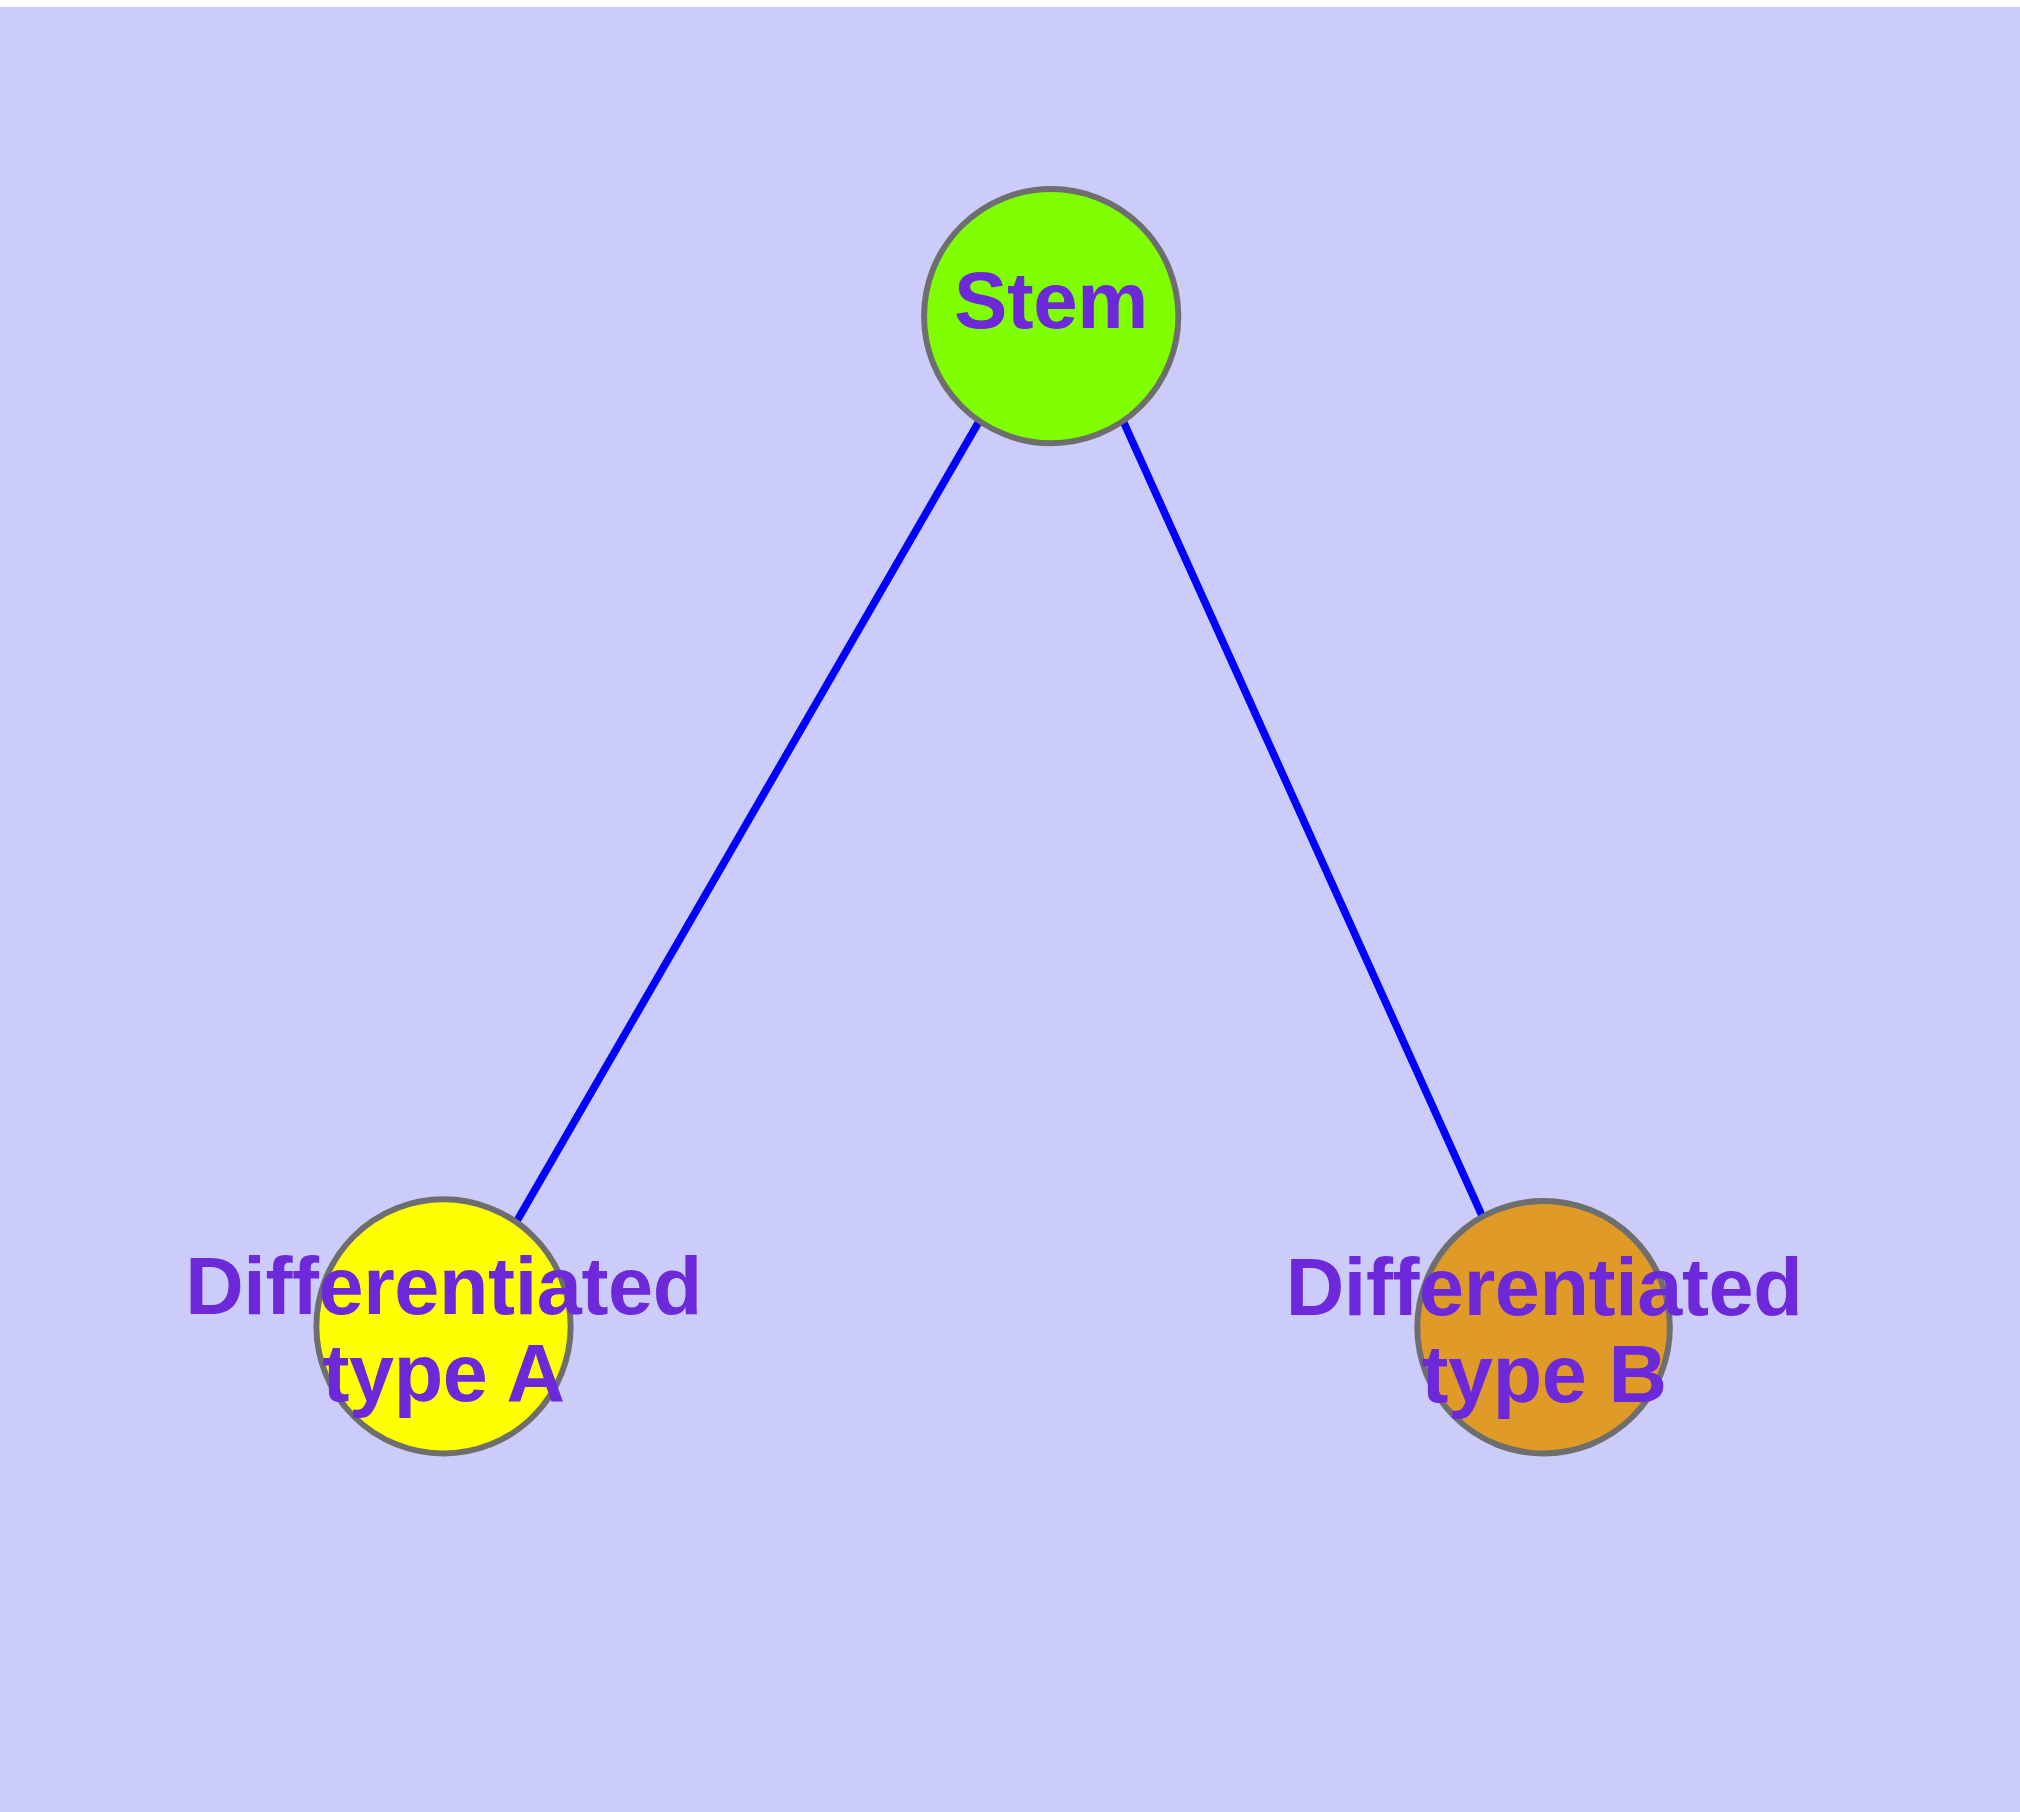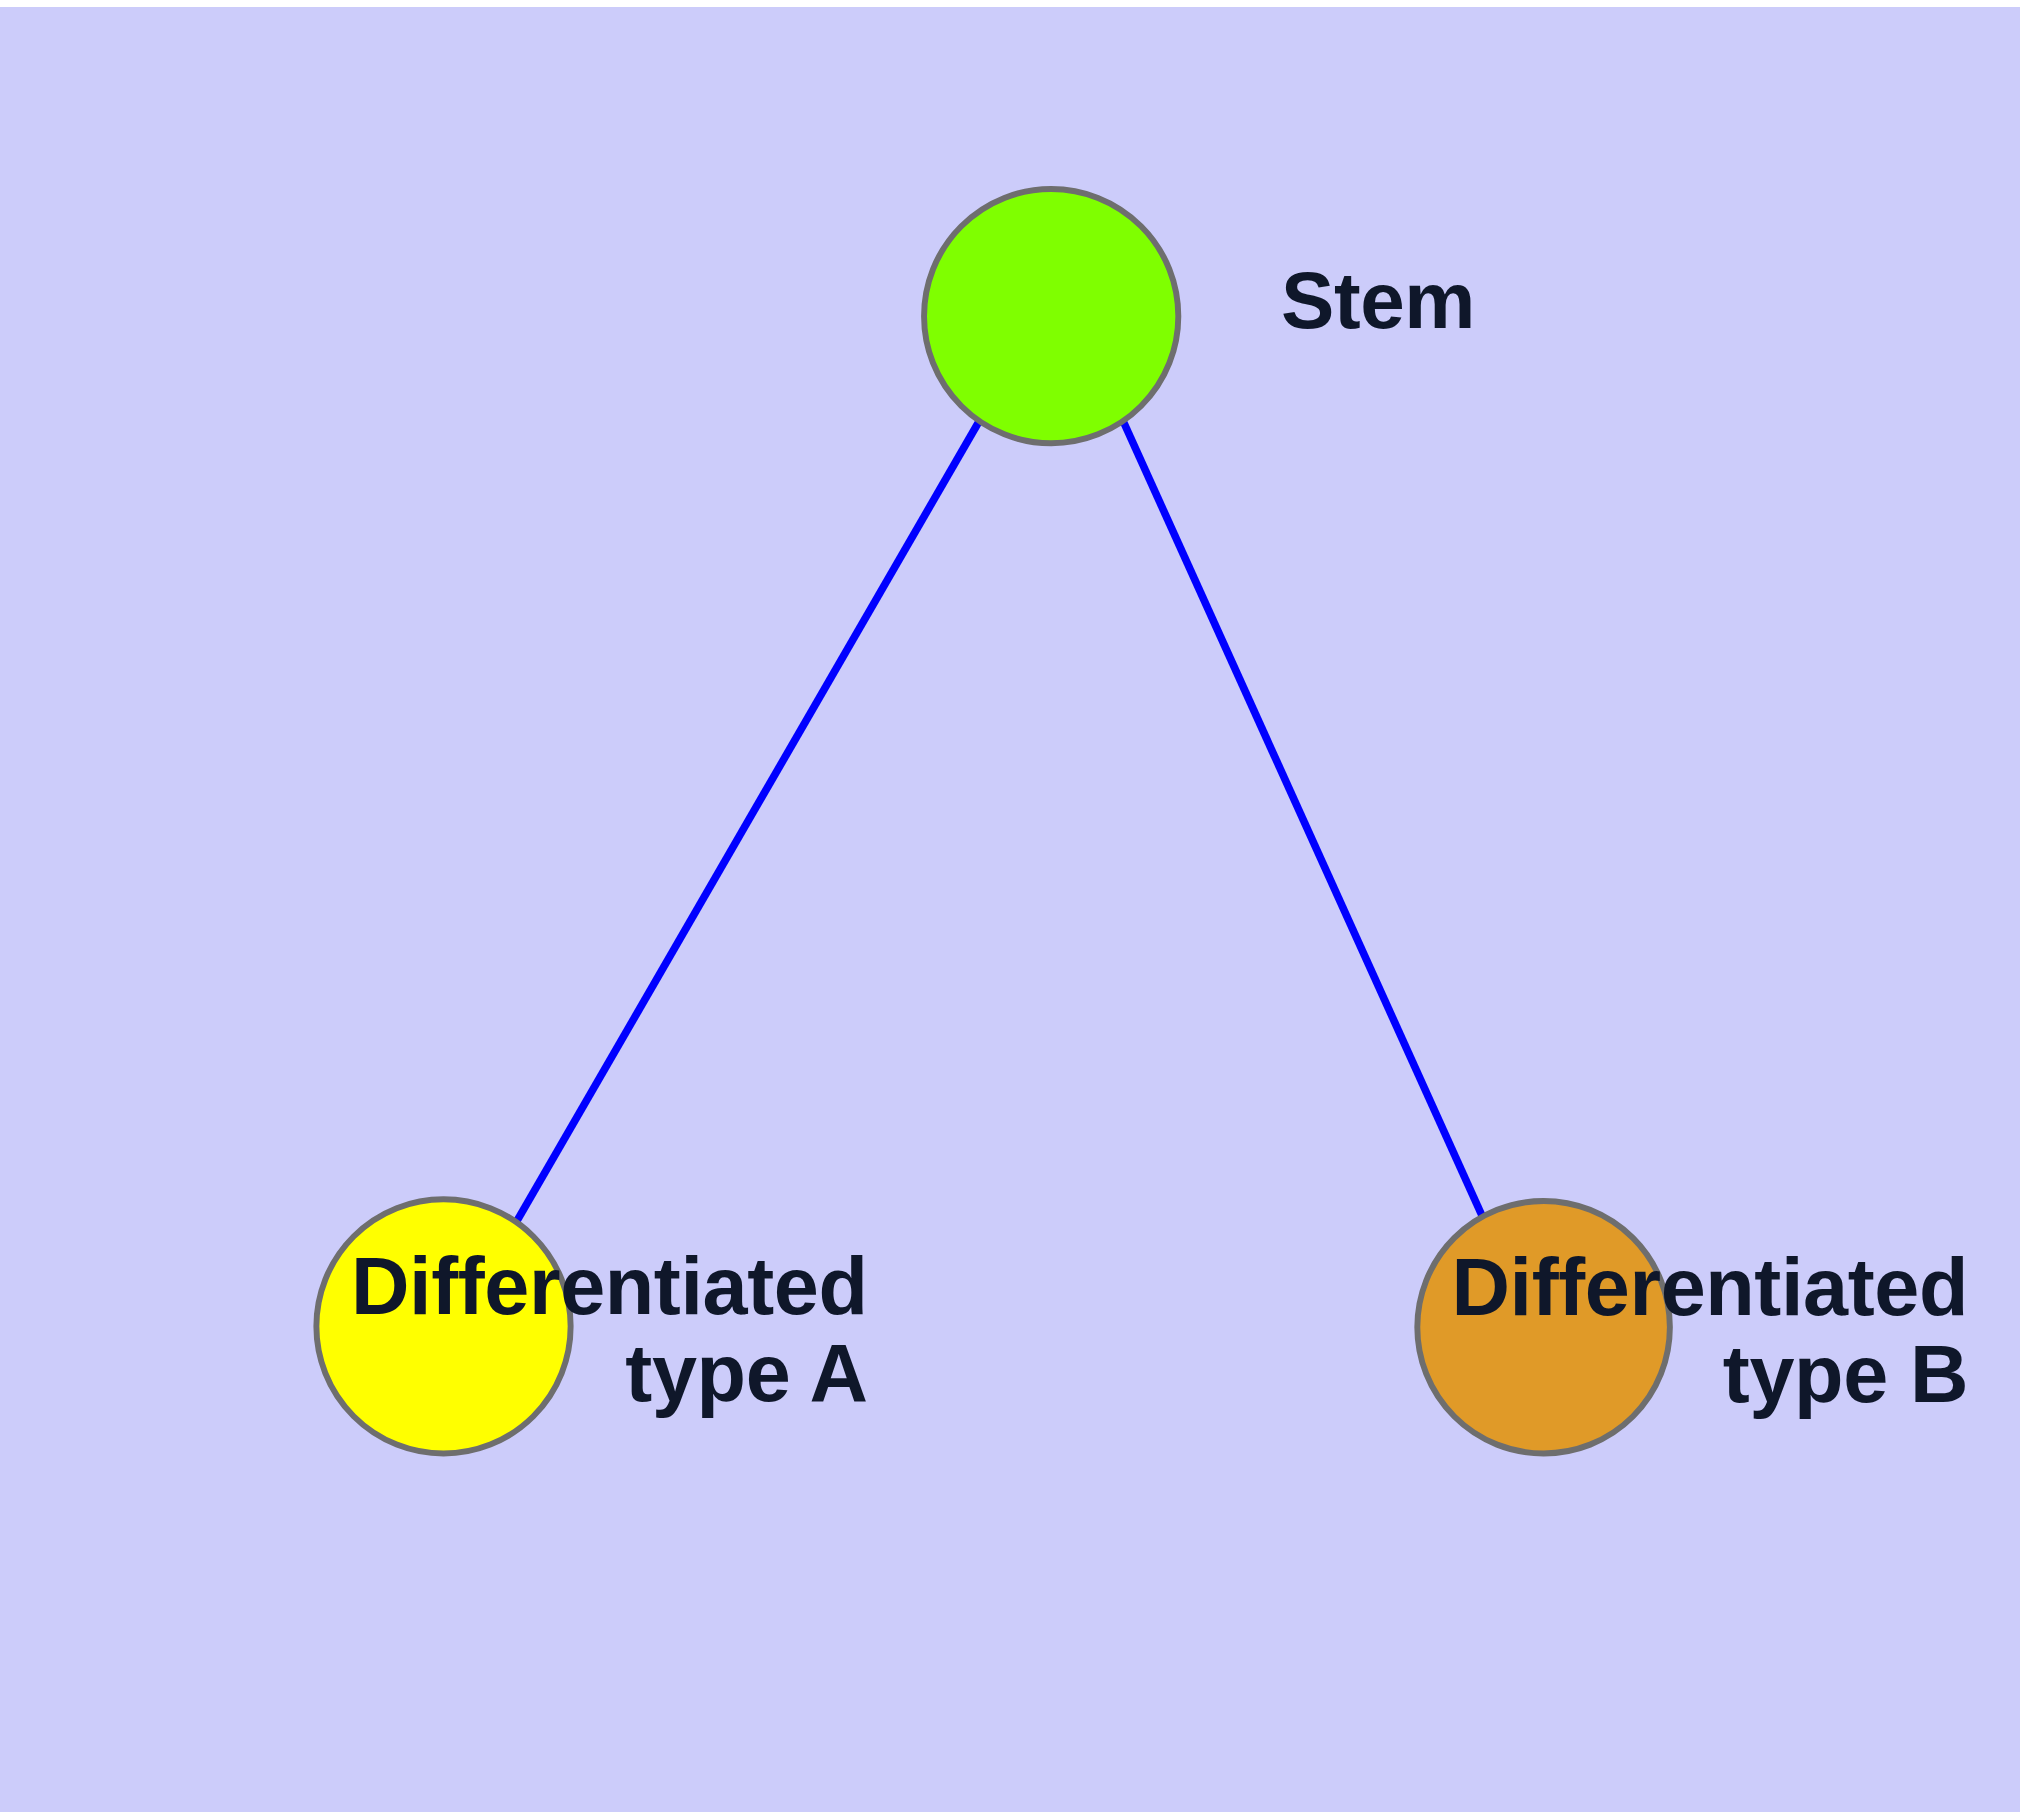--- a/index.html
+++ b/index.html
@@ -26,22 +26,22 @@
   }
   #graph-svg {
     position: absolute;
     left: 0;
     top: 0;
     width: 2021px;
     height: 1812px;
   }
   .node-label {
     position: absolute;
-    text-align: right;
-    color: #0f172a;
+    text-align: center;
+    color: #6d28d9;
     font-weight: bold;
     font-family: "Liberation Sans", "DejaVu Sans", sans-serif;
     line-height: 1.08;
     white-space: pre;
     pointer-events: none;
     letter-spacing: -0.4px;
   }
   #label-stem {
     font-size: 80px;
     left: 627px;

